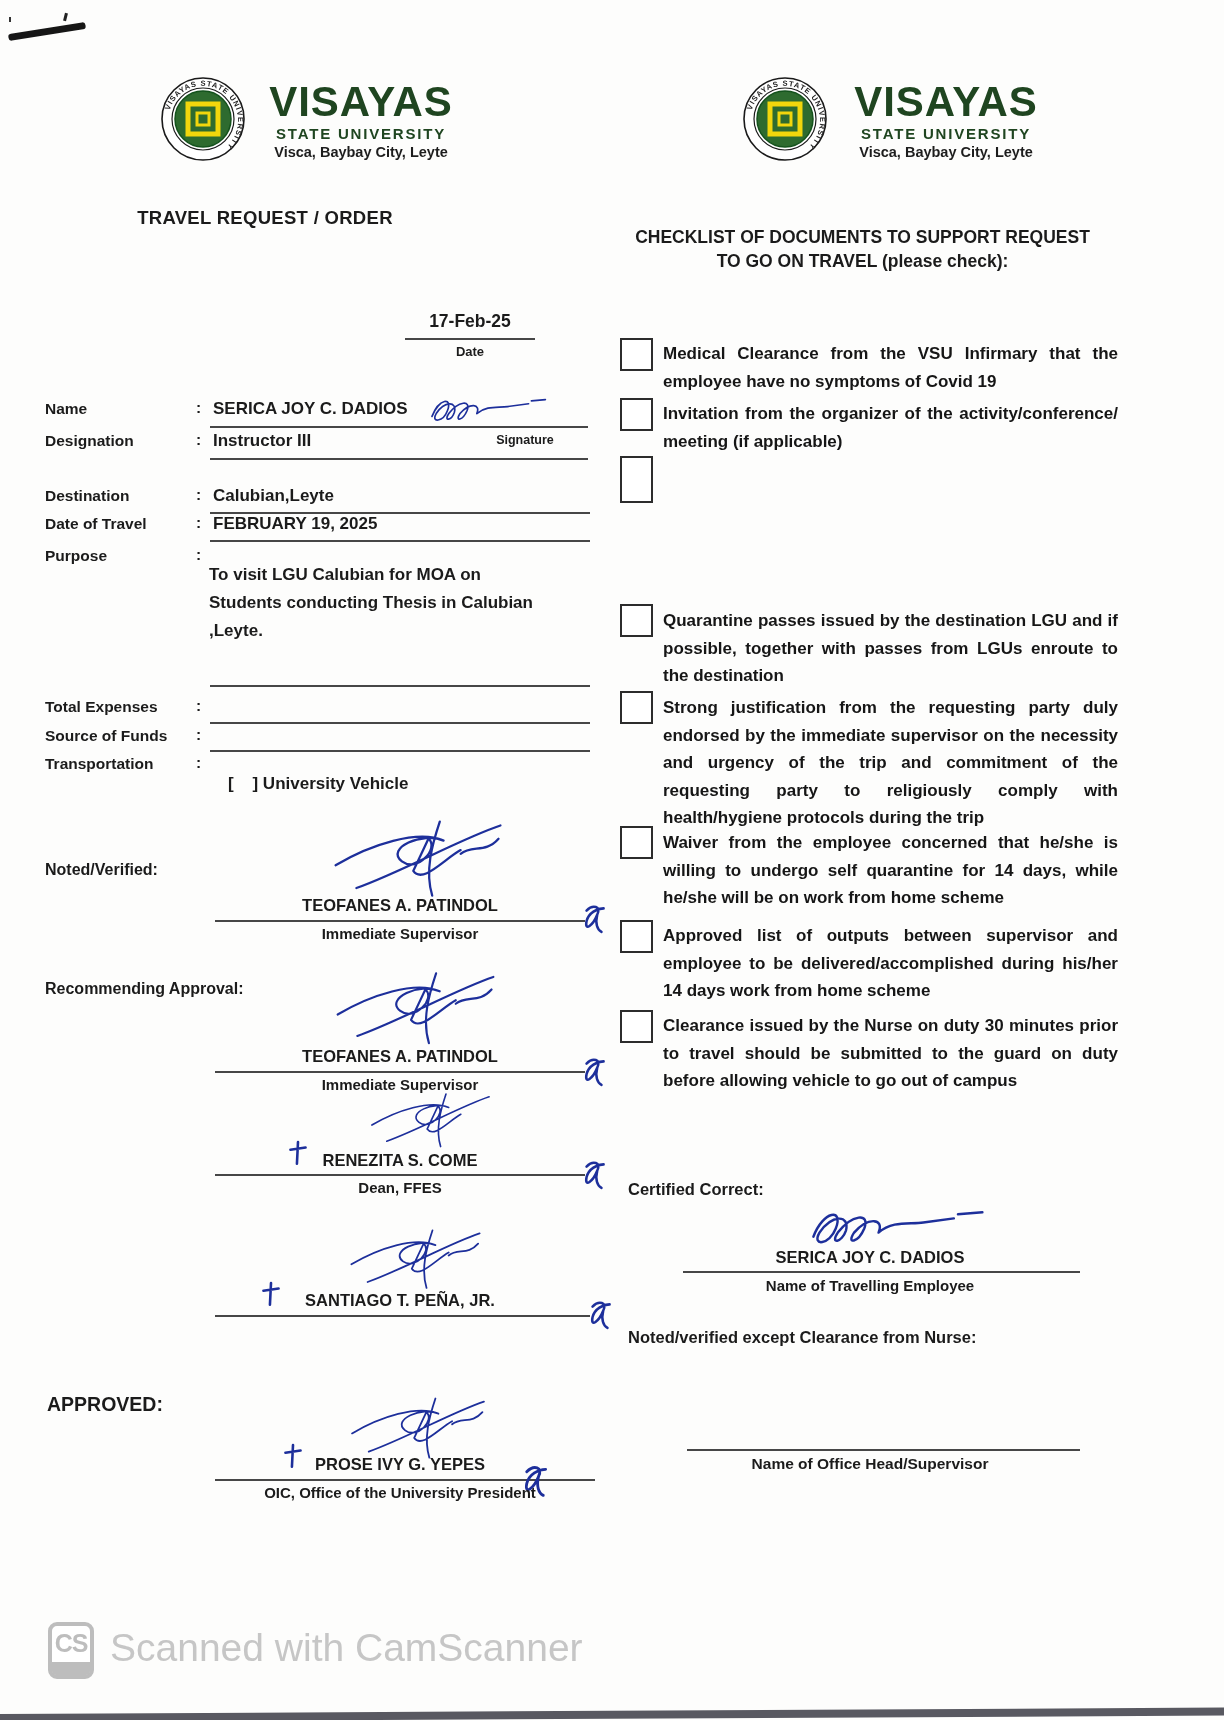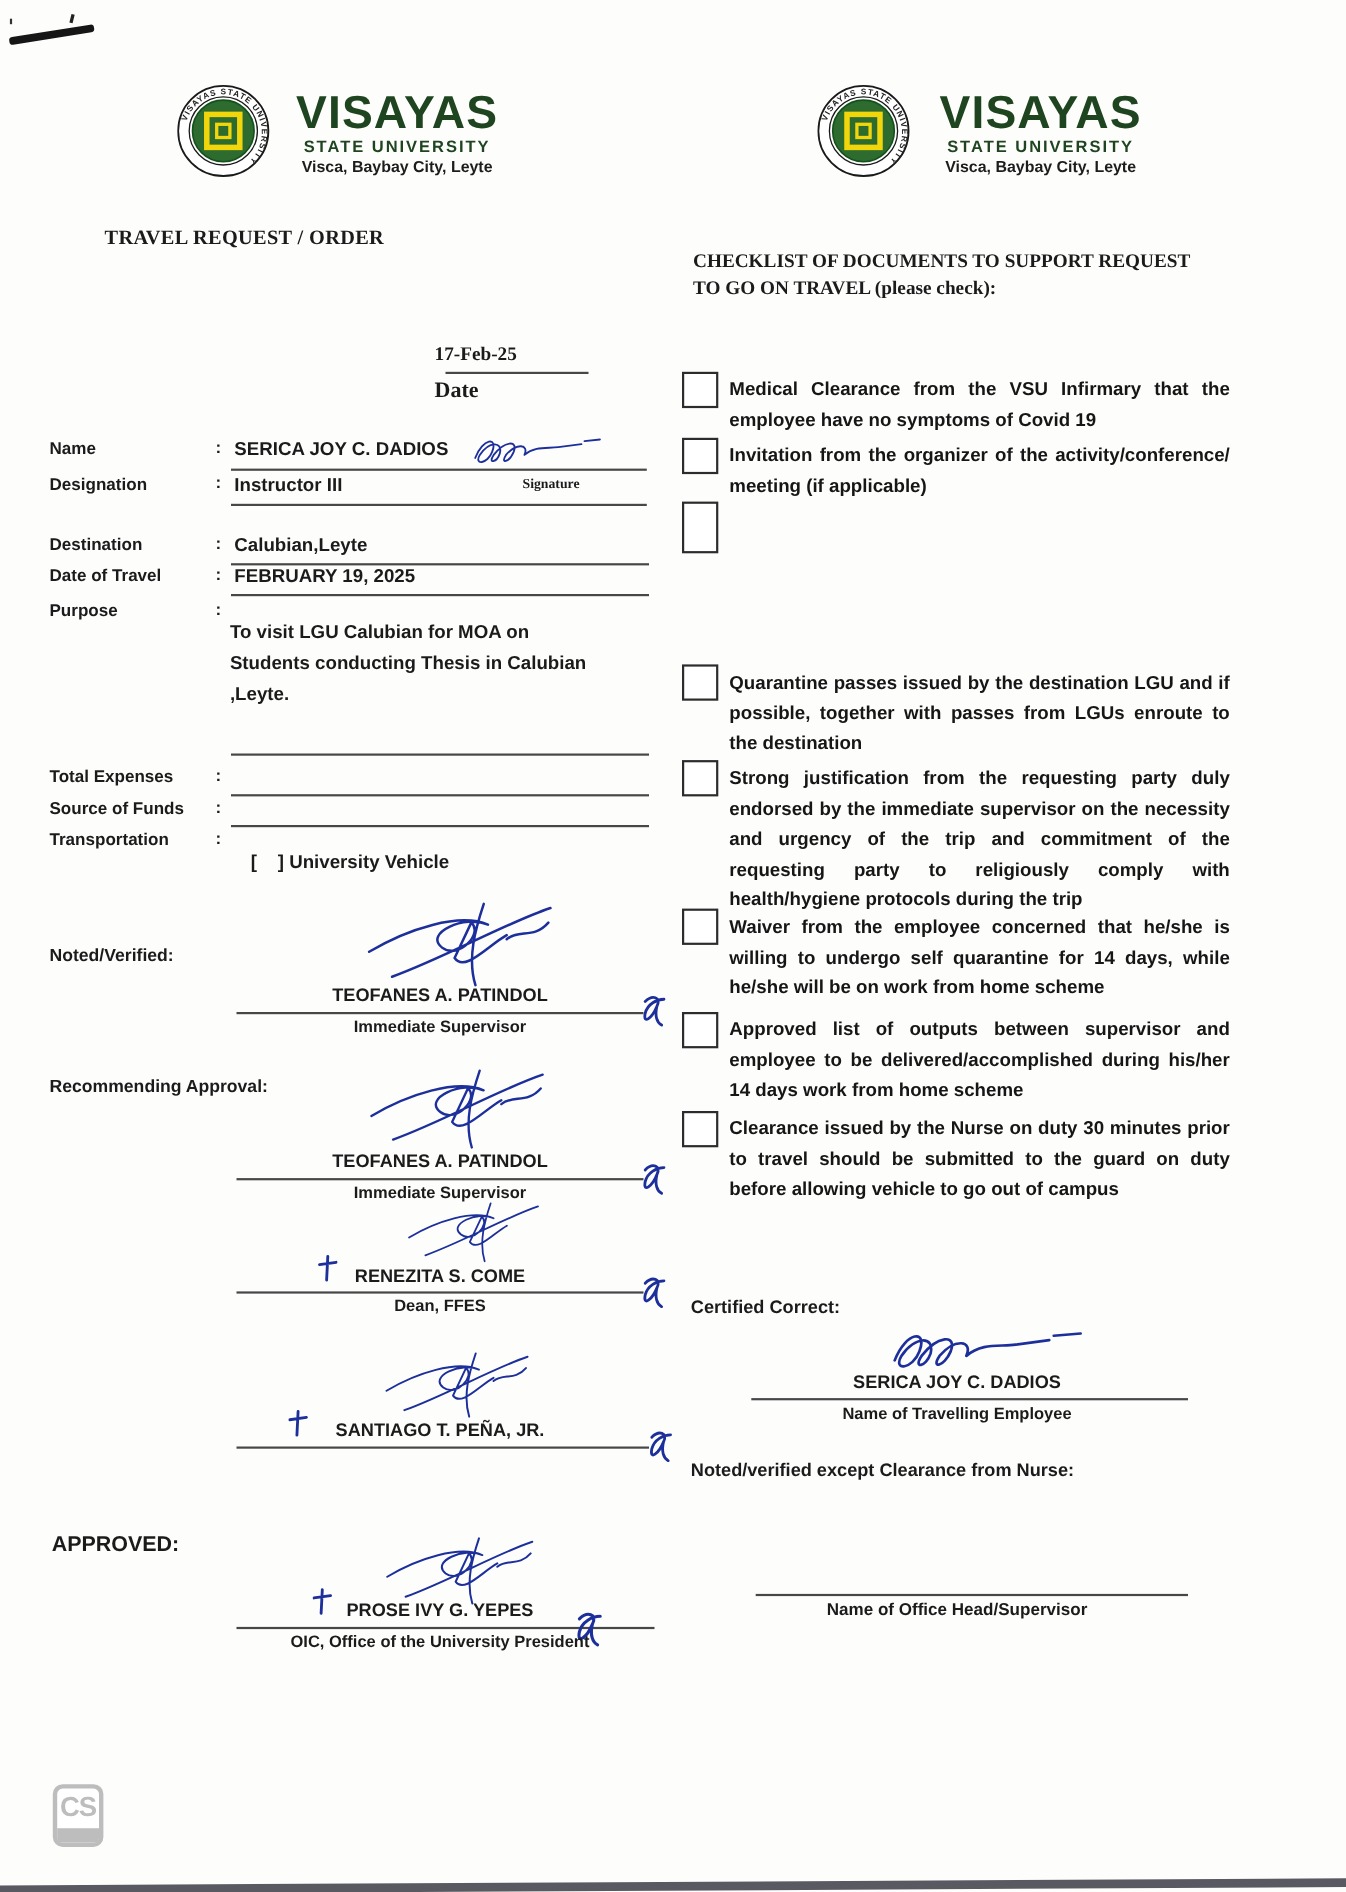--- a/index.html
+++ b/index.html
@@ -1,19 +1,19 @@
 <!DOCTYPE html>
 <html><head>
 <meta charset="utf-8">
 <style>
   html,body{margin:0;padding:0;background:#d9d9d9;}
   .page{position:relative;width:1224px;height:1720px;margin:0 auto;background:#fdfdfc;
         overflow:hidden;font-family:"Liberation Sans",sans-serif;color:#1b1b1b;}
   .abs{position:absolute;}
-  .ctr{text-align:left;font-family:Liberation Serif, serif;}
+  .ctr{text-align:center;}
   .u{position:absolute;height:0;border-bottom:2px solid #474747;}
   .lbl{font-size:15.5px;font-weight:bold;white-space:nowrap;}
   .val{font-size:17px;font-weight:bold;white-space:nowrap;}
   .name-line{font-size:16.5px;font-weight:bold;text-align:center;white-space:nowrap;}
   .role-line{font-size:15px;font-weight:bold;text-align:center;}
   .sec-lbl{font-size:16px;font-weight:bold;white-space:nowrap;}
   .logo-name{font-size:42px;font-weight:bold;color:#1f4520;letter-spacing:1px;line-height:44px;text-align:center;}
   .logo-sub{font-size:15px;font-weight:bold;color:#1f4520;letter-spacing:1.8px;text-align:center;margin-top:1px;}
   .logo-addr{font-size:14.5px;font-weight:bold;color:#1d1d1d;text-align:center;margin-top:2px;}
   .chk{position:absolute;left:620px;width:29px;height:29px;border:2px solid #2c2c2c;background:#fff;}
@@ -73,21 +73,21 @@
   <div class="abs" style="left:833px;top:80px;width:226px;">
     <div class="logo-name">VISAYAS</div>
     <div class="logo-sub">STATE UNIVERSITY</div>
     <div class="logo-addr">Visca, Baybay City, Leyte</div>
   </div>
 
   <div class="abs ctr" style="left:95px;top:207px;width:340px;font-size:18.5px;font-weight:bold;letter-spacing:.3px;">TRAVEL REQUEST / ORDER</div>
 
   <div class="abs ctr" style="left:395px;top:311px;width:150px;font-size:17.5px;font-weight:bold;">17-Feb-25</div>
   <div class="u" style="left:405px;top:338px;width:130px;"></div>
-  <div class="abs ctr" style="left:395px;top:344px;width:150px;font-size:20px;font-weight:bold;">Date</div>
+  <div class="abs ctr" style="left:395px;top:344px;width:150px;font-size:13px;font-weight:bold;">Date</div>
 
   <div class="abs lbl" style="left:45px;top:400px;">Name</div>
   <div class="abs lbl" style="left:196px;top:399px;">:</div>
   <div class="abs val" style="left:213px;top:399px;">SERICA JOY C. DADIOS</div>
   <div class="u" style="left:210px;top:426px;width:378px;"></div>
   <div class="abs" style="left:425px;top:386px;">
     <svg width="140" height="46" viewBox="0 0 200 55">
       <path class="ink" d="M10,38 C20,12 40,10 32,30 C26,46 8,48 16,34 C28,16 46,16 42,32 C38,44 26,46 34,34 C48,16 66,14 60,30 C54,44 42,46 50,34 C64,18 80,20 74,34 C88,22 104,26 118,24 L148,20 M152,16 L172,14"></path>
     </svg>
   </div>
@@ -250,16 +250,17 @@
   <div class="abs role-line" style="left:660px;top:1277px;width:420px;">Name of Travelling Employee</div>
 
   <div class="abs" style="left:628px;top:1328px;font-size:16.5px;font-weight:bold;">Noted/verified except Clearance from Nurse:</div>
   <div class="u" style="left:687px;top:1449px;width:393px;"></div>
   <div class="abs role-line" style="left:660px;top:1455px;width:420px;font-size:15.5px;">Name of Office Head/Supervisor</div>
 
   <div class="cs-badge">
     <div class="cs-txt">CS</div>
     <div class="cs-bar"></div>
   </div>
+  <div class="scan-text">Scanned with CamScanner</div>
 
   <div class="abs" style="left:-4px;top:1714px;width:1240px;height:8px;background:#595961;transform:rotate(-0.3deg);transform-origin:left center;"></div>
 
 </div>
 
 </body></html>

